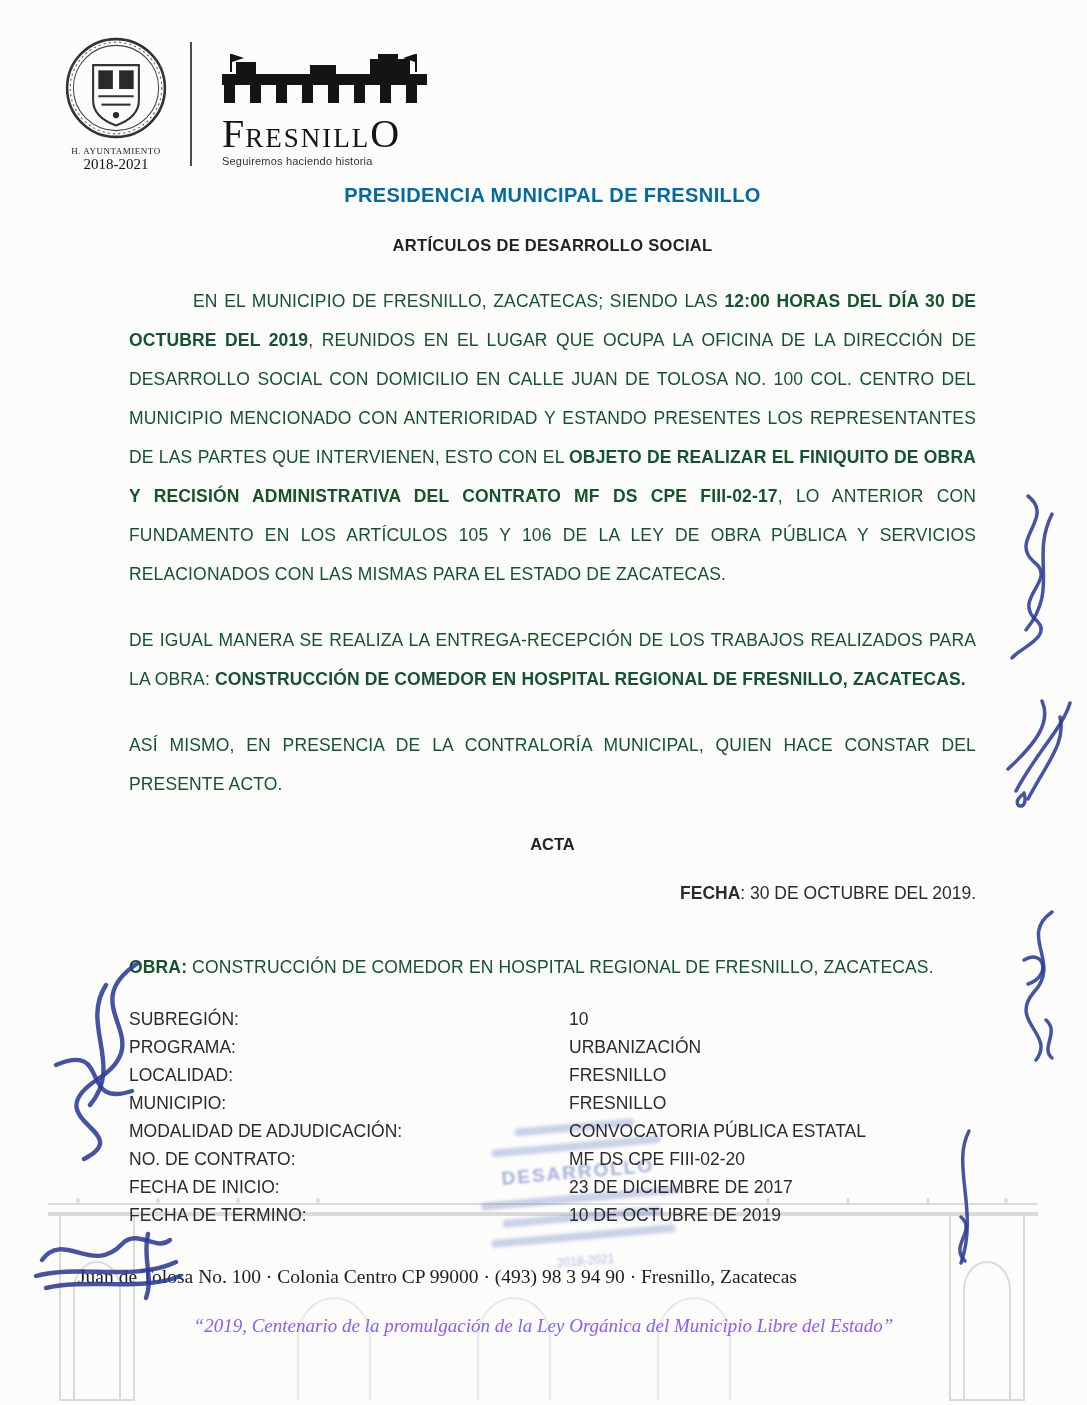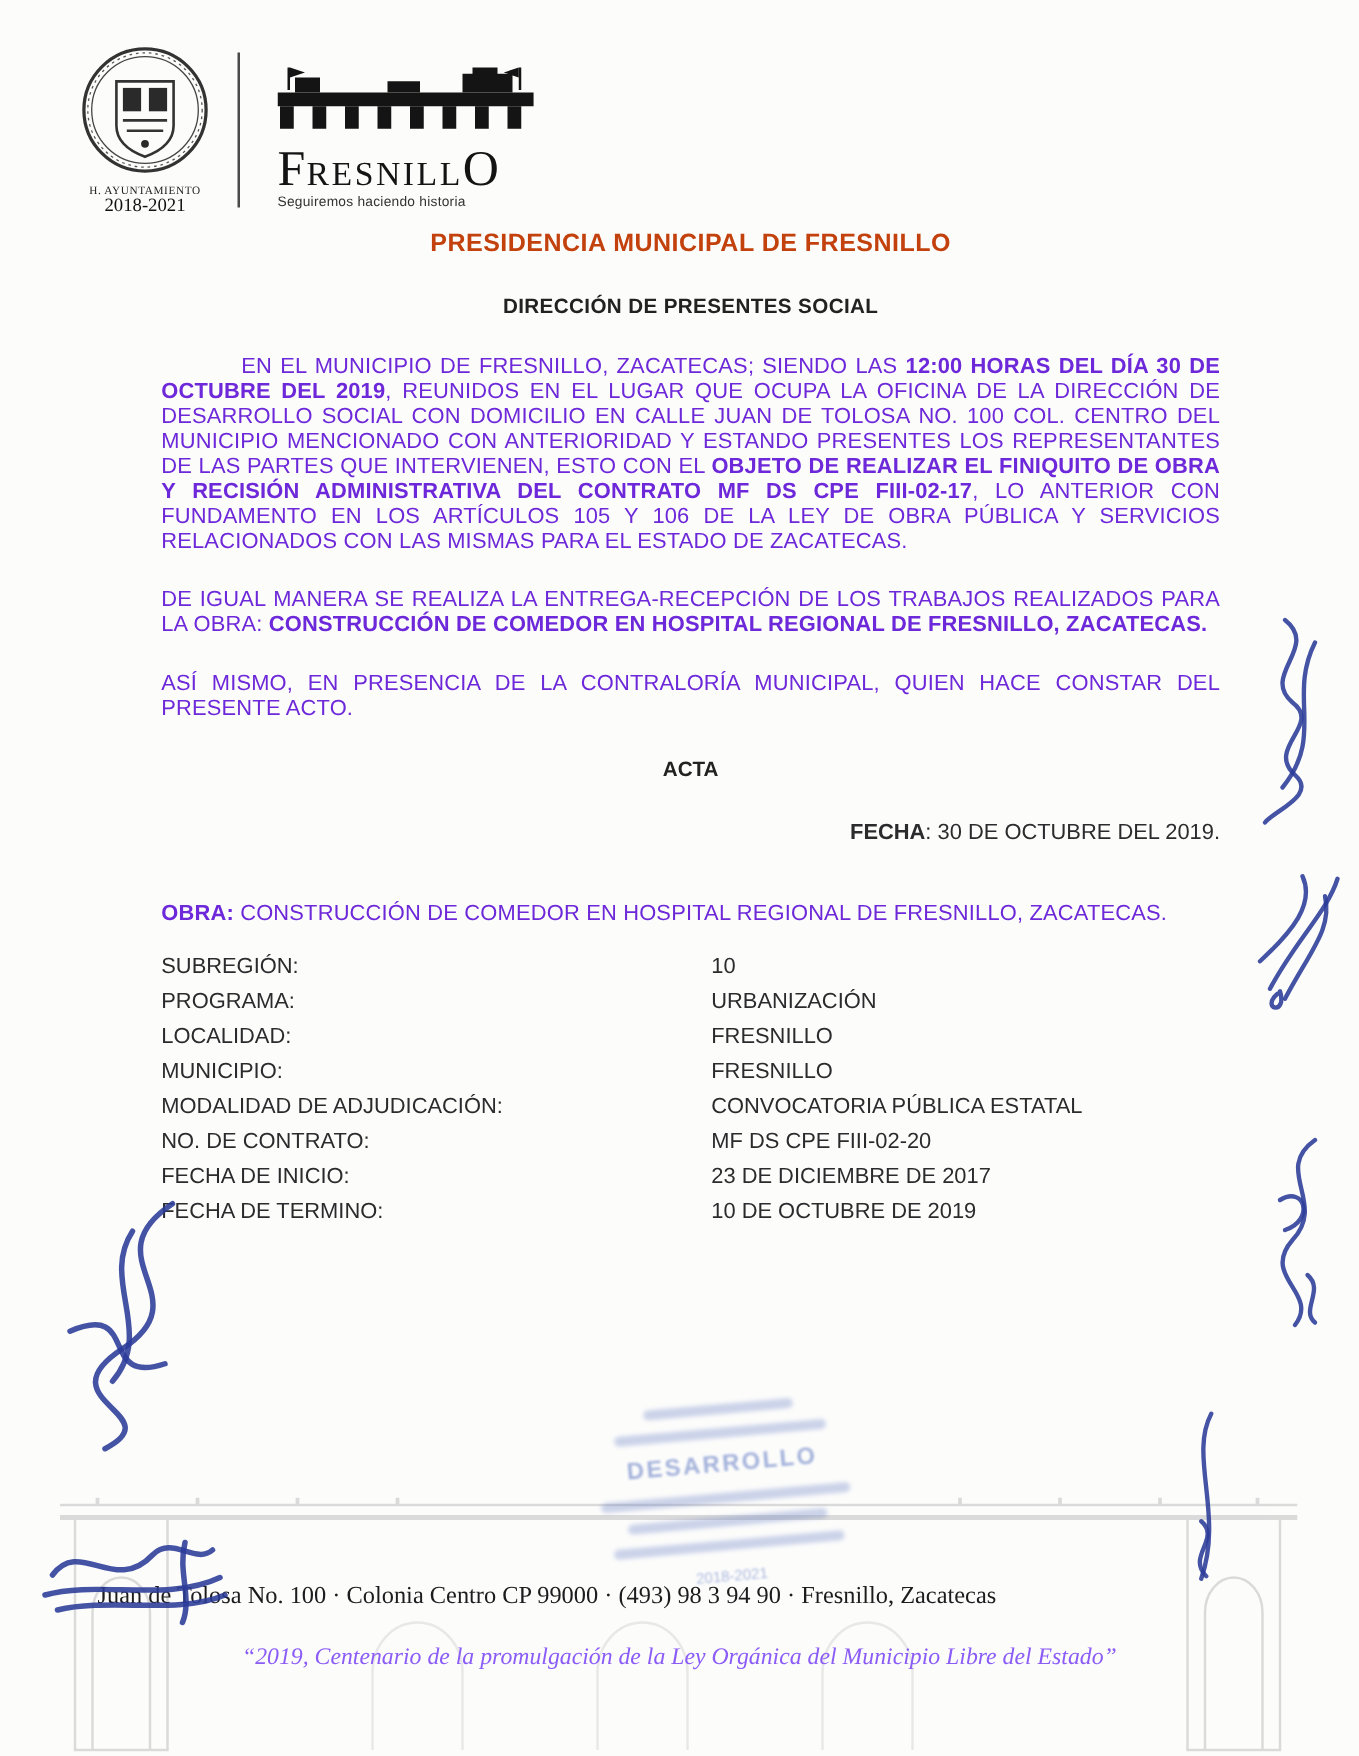--- a/index.html
+++ b/index.html
@@ -13,23 +13,23 @@
   .crest-caption{font-size:9px;letter-spacing:.5px;color:#222;margin-top:2px;font-family:"Liberation Serif",serif;}
   .crest-years{font-size:15px;color:#111;font-family:"Liberation Serif",serif;}
   .header-divider{position:absolute;left:190px;top:42px;width:2px;height:124px;background:#4a4a4a;}
   .flogo{position:absolute;left:222px;top:50px;width:215px;text-align:left;}
   .flogo-text{font-family:"Liberation Serif",serif;color:#141414;letter-spacing:1px;line-height:1;margin-top:2px;}
   .flogo-text .big{font-size:40px;}
   .flogo-text .mid{font-size:27px;text-transform:uppercase;letter-spacing:2px;}
   .flogo-tag{font-size:11px;color:#333;margin-top:1px;letter-spacing:.2px;}
   
   .doc{position:absolute;left:129px;top:184px;width:847px;}
-  .title{font-size:20px;font-weight:bold;text-align:center;letter-spacing:.4px;color:#c2410c;}
+  .title{font-size:20px;font-weight:bold;text-align:center;letter-spacing:.4px;color:#0369a1;}
   .subtitle{font-size:16.5px;font-weight:bold;text-align:center;letter-spacing:.3px;margin-top:29px;color:#222;}
-  .para{font-size:17.5px;line-height:20px;text-align:justify;letter-spacing:.15px;margin-top:27px;color:#6d28d9;}
+  .para{font-size:17.5px;line-height:39px;text-align:justify;letter-spacing:.15px;margin-top:27px;color:#14532d;}
   .para.indent{text-indent:64px;}
   .acta{font-size:16.5px;font-weight:bold;text-align:center;margin-top:31px;color:#222;}
   .fecha-line{font-size:17.5px;text-align:right;margin-top:29px;color:#2b2b2d;}
   .fields{margin-top:15px;}
   .field-row{display:flex;font-size:17.5px;line-height:28px;color:#2b2b2d;}
   .field-label{flex:0 0 440px;}
   .field-value{flex:1;}
   
   .footer-address{position:absolute;left:0;top:1266px;width:875px;text-align:center;
     font-family:"Liberation Serif",serif;font-size:19.5px;color:#1c1c1e;}
@@ -133,21 +133,21 @@
       <rect x="158" y="35" width="11" height="18"></rect>
       <rect x="184" y="35" width="11" height="18"></rect>
     </g>
   </svg>
   <div class="flogo-text"><span class="big">F</span><span class="mid">resnill</span><span class="big">O</span></div>
   <div class="flogo-tag">Seguiremos haciendo historia</div>
 </div>
 
 <div class="doc">
   <div class="title">PRESIDENCIA MUNICIPAL DE FRESNILLO</div>
-  <div class="subtitle">DIRECCIÓN DE PRESENTES SOCIAL</div>
+  <div class="subtitle">ARTÍCULOS DE DESARROLLO SOCIAL</div>
 
   <p class="para indent"><span>EN EL MUNICIPIO DE FRESNILLO, ZACATECAS; SIENDO LAS </span><b>12:00 HORAS DEL DÍA 30 DE OCTUBRE DEL 2019</b><span>, REUNIDOS EN EL LUGAR QUE OCUPA LA OFICINA DE LA DIRECCIÓN DE DESARROLLO SOCIAL CON DOMICILIO EN CALLE JUAN DE TOLOSA NO. 100 COL. CENTRO DEL MUNICIPIO MENCIONADO CON ANTERIORIDAD Y ESTANDO PRESENTES LOS REPRESENTANTES DE LAS PARTES QUE INTERVIENEN, ESTO CON EL </span><b>OBJETO DE REALIZAR EL FINIQUITO DE OBRA Y RECISIÓN ADMINISTRATIVA DEL CONTRATO MF DS CPE FIII-02-17</b><span>, LO ANTERIOR CON FUNDAMENTO EN LOS ARTÍCULOS 105 Y 106 DE LA LEY DE OBRA PÚBLICA Y SERVICIOS RELACIONADOS CON LAS MISMAS PARA EL ESTADO DE ZACATECAS.</span></p>
 
   <p class="para"><span>DE IGUAL MANERA SE REALIZA LA ENTREGA-RECEPCIÓN DE LOS TRABAJOS REALIZADOS PARA LA OBRA: </span><b>CONSTRUCCIÓN DE COMEDOR EN HOSPITAL REGIONAL DE FRESNILLO, ZACATECAS.</b></p>
 
   <p class="para"><span>ASÍ MISMO, EN PRESENCIA DE LA CONTRALORÍA MUNICIPAL, QUIEN HACE CONSTAR DEL PRESENTE ACTO.</span></p>
 
   <div class="acta">ACTA</div>
 
   <div class="fecha-line"><b>FECHA</b><span>: 30 DE OCTUBRE DEL 2019.</span></div>

